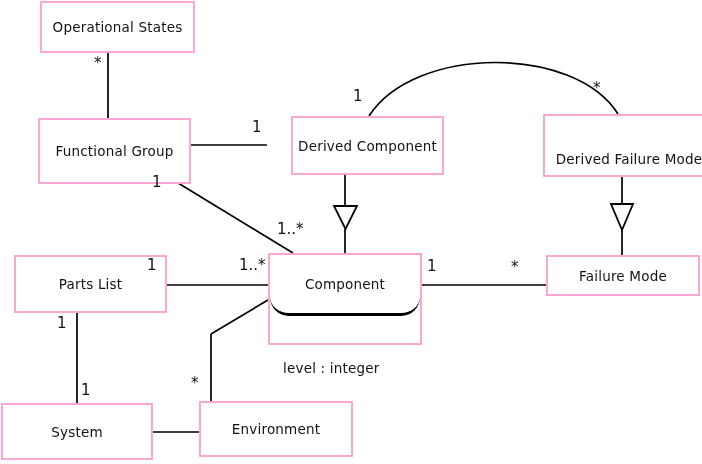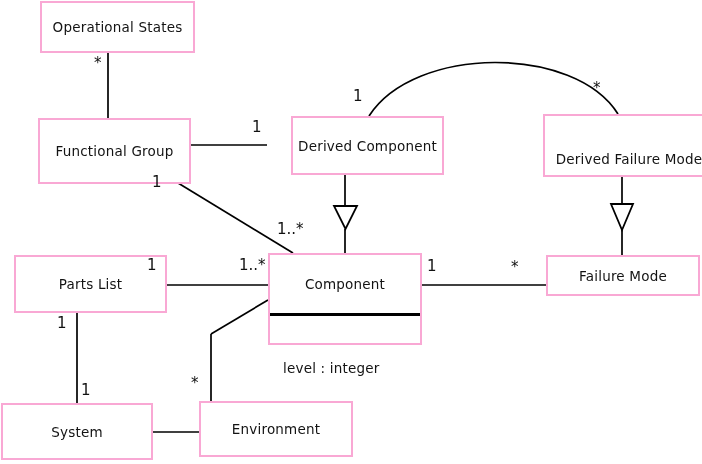--- a/index.html
+++ b/index.html
@@ -25,20 +25,21 @@
     z-index: 2;
     font-size: 13.5px;
     letter-spacing: 0.2px;
     white-space: nowrap;
   }
   .uml-class.two-compartments { display: block; padding: 0; }
   .compartment {
     box-sizing: border-box;
     display: flex; align-items: center; justify-content: center;
     white-space: nowrap;
+    border-radius: 19px;
   }
   .name-compartment { height: 61px; border-bottom: 3px solid #000; }
   .attr-compartment { height: 27px; justify-content: flex-start; padding-left: 13px; margin-top: 38px; }
 
   
   .pos-os   { left: 40px;  top: 1px;   width: 155px; height: 52px; }
   .pos-fg   { left: 38px;  top: 118px; width: 153px; height: 66px; }
   .pos-dc   { left: 267px; top: 116px; width: 153px; height: 59px; margin-left: 24px; }
   .pos-dfm  { left: 543px; top: 114px; width: 172px; height: 63px; padding-top: 26px; }
   .pos-pl   { left: 2px;   top: 255px; width: 153px; height: 58px; margin-left: 12px; }

